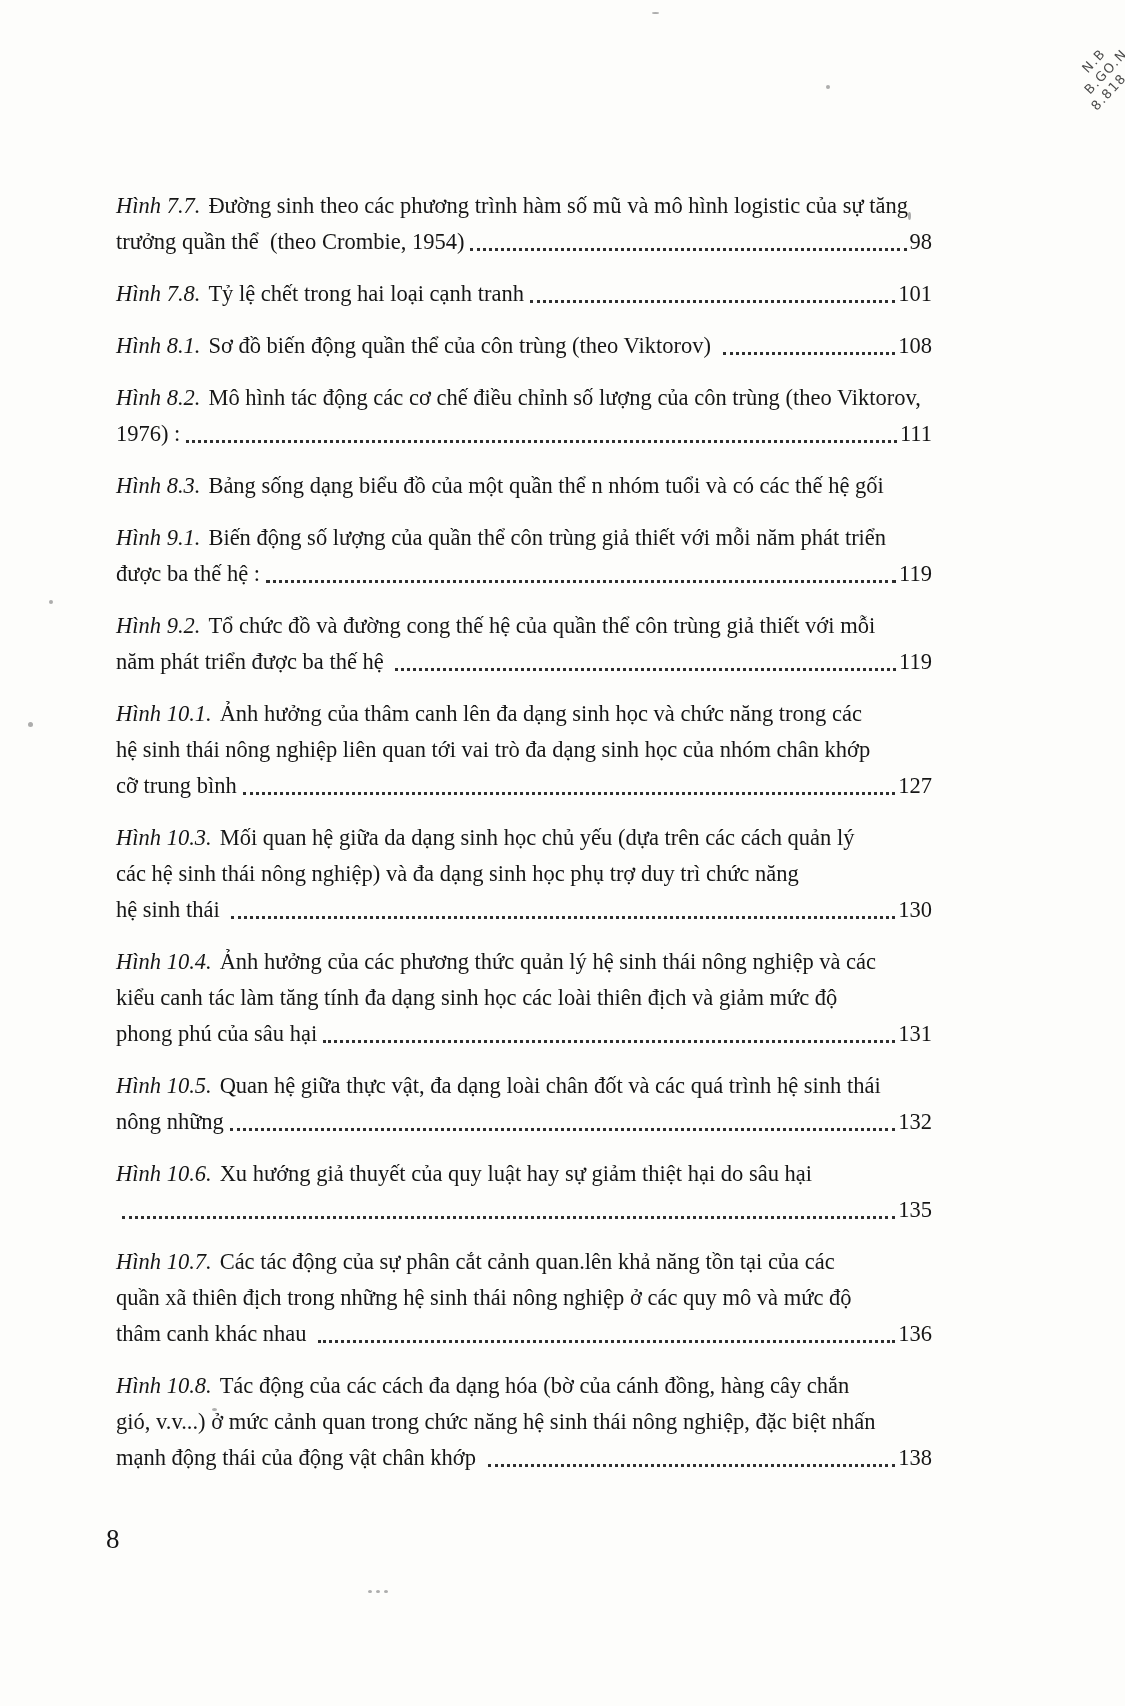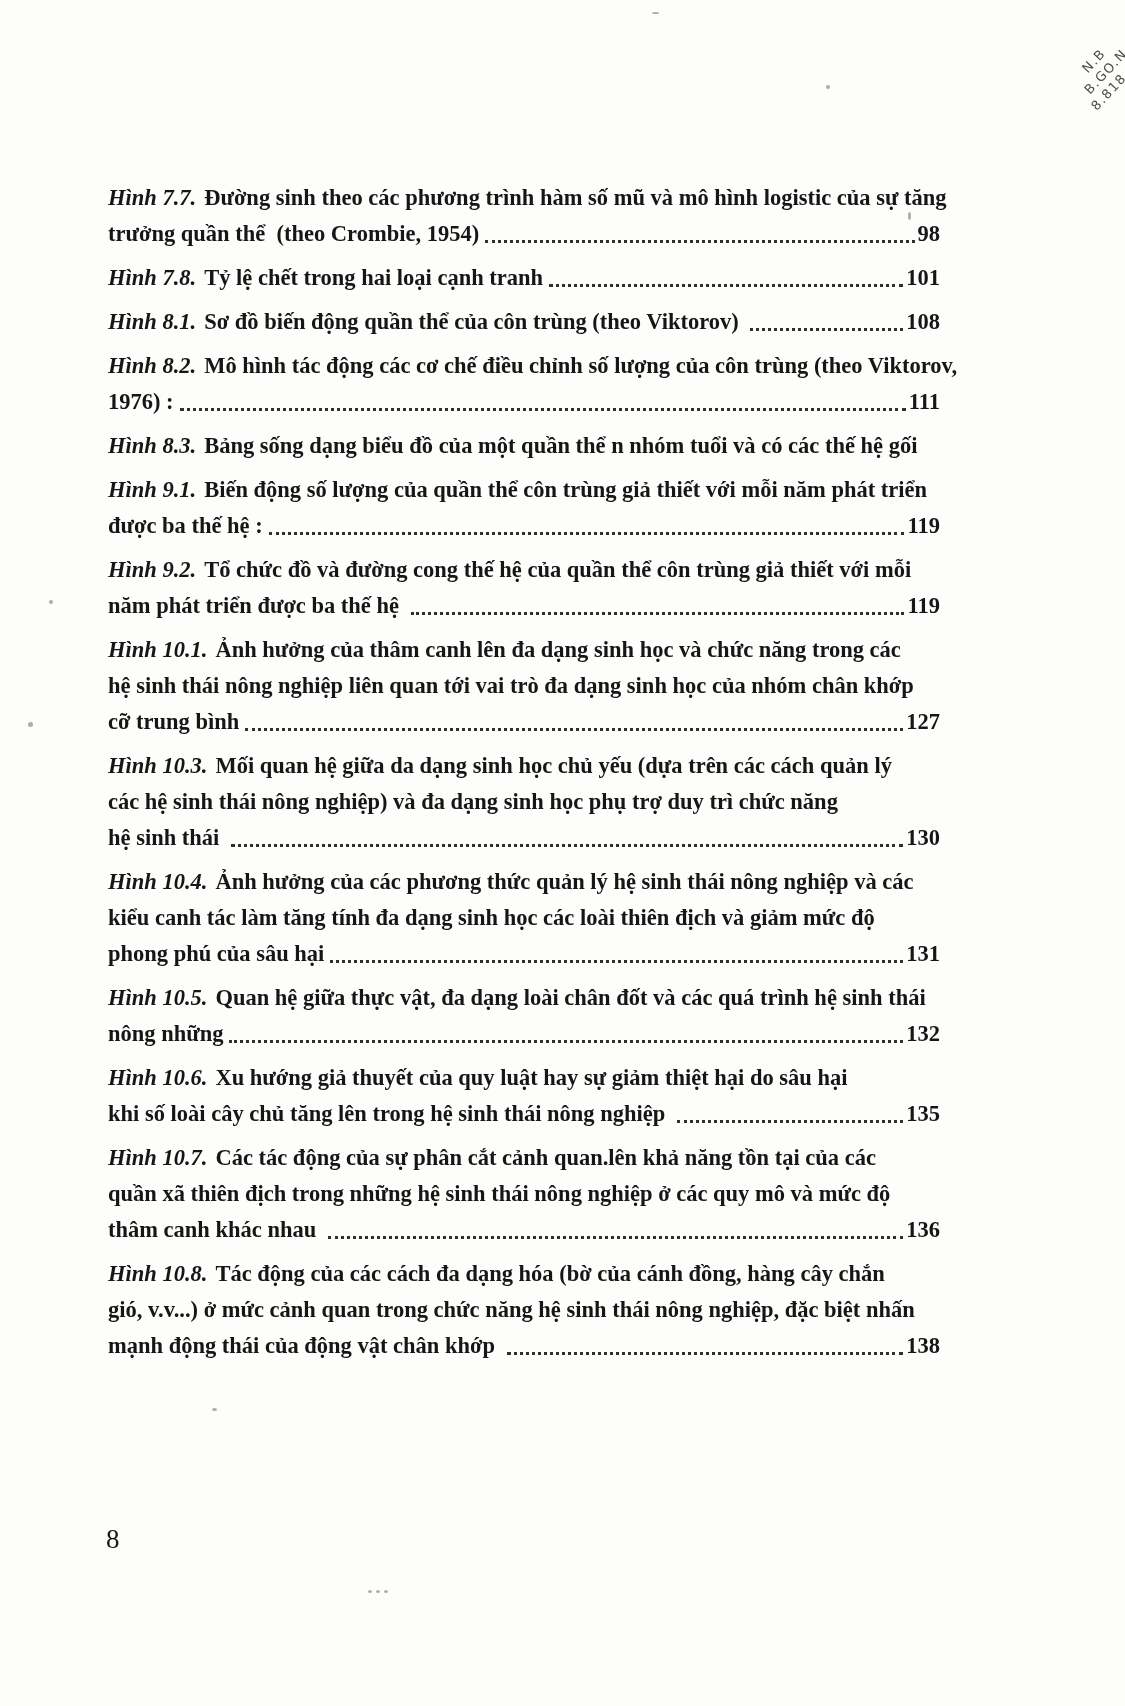--- a/index.html
+++ b/index.html
@@ -9,21 +9,21 @@
     position: relative;
     overflow: hidden;
     font-family: "Liberation Serif", "DejaVu Serif", serif;
     color: #161616;
   }
   .figure-list {
     position: absolute;
     left: 100px; top: 172px;
     width: 848px;
   }
-  .entry { margin: 8px; font-weight: bold; }
+  .entry { margin: 16px; }
   .row {
     display: flex;
     align-items: baseline;
     height: 36px;
     line-height: 36px;
     font-size: 22.5px;
     white-space: pre;
   }
   .label { font-style: italic; margin-right: 8px; flex: 0 0 auto; }
   .text  { flex: 0 1 auto; overflow: visible; }
@@ -103,21 +103,21 @@
       <div class="row"><span class="label">Hình 10.4.</span><span class="text">Ảnh hưởng của các phương thức quản lý hệ sinh thái nông nghiệp và các</span></div>
       <div class="row"><span class="text">kiểu canh tác làm tăng tính đa dạng sinh học các loài thiên địch và giảm mức độ</span></div>
       <div class="row"><span class="text">phong phú của sâu hại</span><span class="leader"></span><span class="page">131</span></div>
     </div>
     <div class="entry">
       <div class="row"><span class="label">Hình 10.5.</span><span class="text">Quan hệ giữa thực vật, đa dạng loài chân đốt và các quá trình hệ sinh thái</span></div>
       <div class="row"><span class="text">nông những</span><span class="leader"></span><span class="page">132</span></div>
     </div>
     <div class="entry">
       <div class="row"><span class="label">Hình 10.6.</span><span class="text">Xu hướng giả thuyết của quy luật hay sự giảm thiệt hại do sâu hại</span></div>
-      <div class="row"><span class="text">khi số loài cây chủ tăng lên trong hệ sinh thái nông nghiệp </span><span class="leader"></span><span class="page">135</span></div>
+      <div class="row"><span class="leader"></span><span class="page">135</span></div>
     </div>
     <div class="entry">
       <div class="row"><span class="label">Hình 10.7.</span><span class="text">Các tác động của sự phân cắt cảnh quan.lên khả năng tồn tại của các</span></div>
       <div class="row"><span class="text">quần xã thiên địch trong những hệ sinh thái nông nghiệp ở các quy mô và mức độ</span></div>
       <div class="row"><span class="text">thâm canh khác nhau </span><span class="leader"></span><span class="page">136</span></div>
     </div>
     <div class="entry">
       <div class="row"><span class="label">Hình 10.8.</span><span class="text">Tác động của các cách đa dạng hóa (bờ của cánh đồng, hàng cây chắn</span></div>
       <div class="row"><span class="text">gió, v.v...) ở mức cảnh quan trong chức năng hệ sinh thái nông nghiệp, đặc biệt nhấn</span></div>
       <div class="row"><span class="text">mạnh động thái của động vật chân khớp </span><span class="leader"></span><span class="page">138</span></div>

